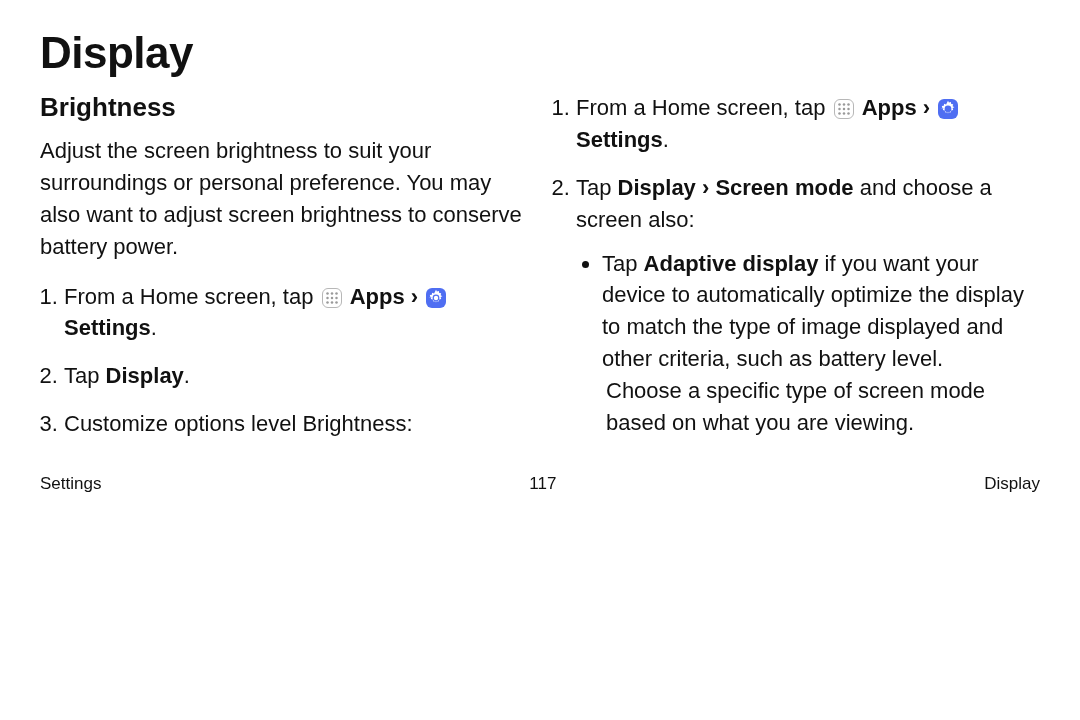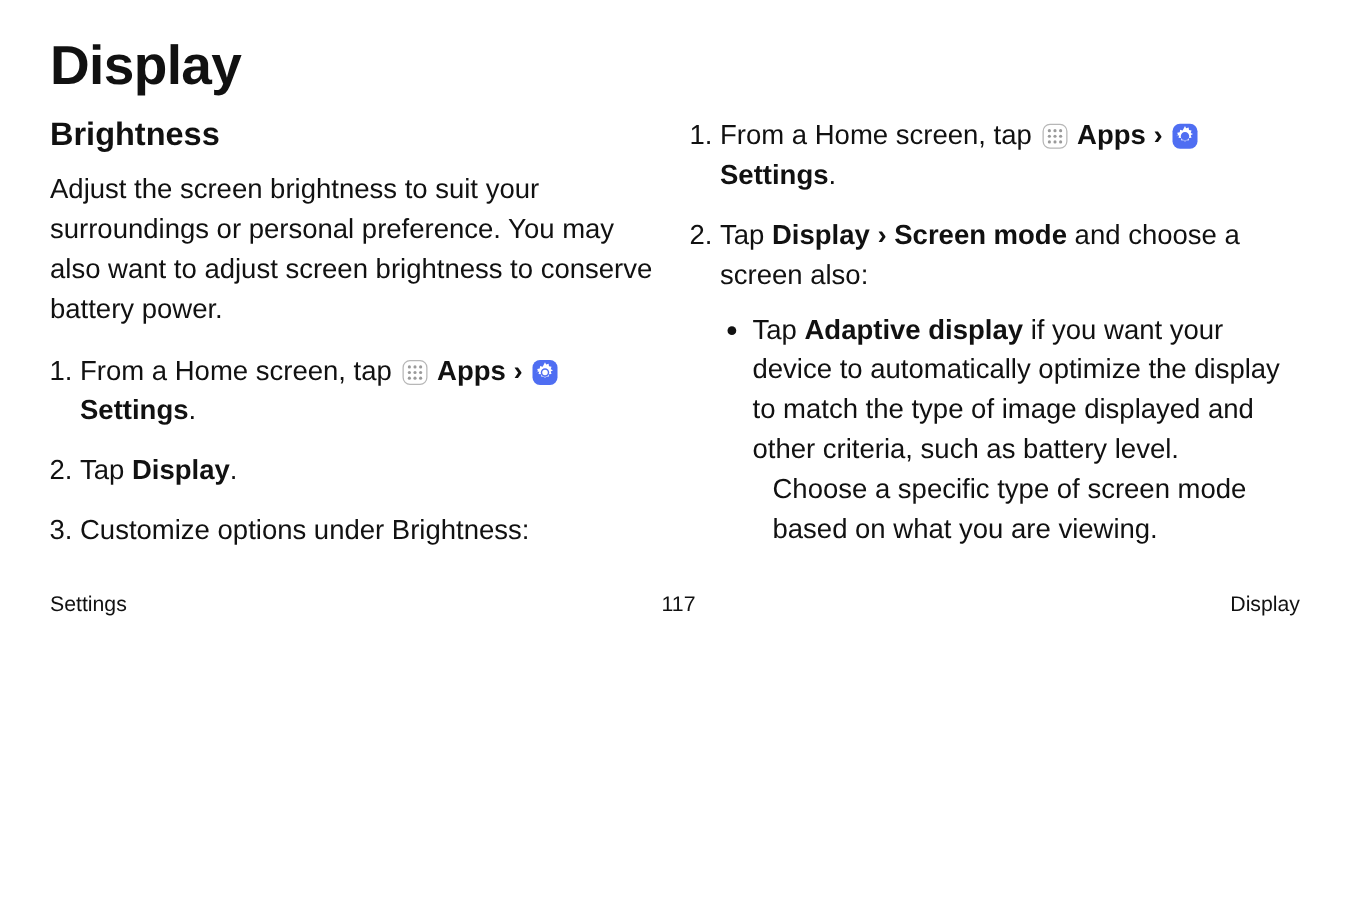--- a/index.html
+++ b/index.html
@@ -10,21 +10,21 @@
   .cols { display: flex; gap: 24px; }
   .col { flex: 1 1 0; }
   .h2 { font-size: 26px; font-weight: 800; margin-bottom: 12px; }
   .body { font-size: 22px; line-height: 1.45; }
   .desc { margin-bottom: 18px; }
   ol.steps { list-style: decimal; padding-left: 24px; }
   ol.steps > li { margin-bottom: 16px; }
   ul.bullets { list-style: disc; padding-left: 26px; margin-top: 12px; }
   ul.bullets > li { margin-bottom: 16px; }
   .or { margin: 14px 0 14px 0; }
-  .indent { margin-left: 16px; }
+  .indent { margin-left: 4px; }
   b { font-weight: 800; }
   .footer { position: absolute; left: 40px; right: 40px; bottom: 14px; display: flex; justify-content: space-between; font-size: 17px; }
   .icon { display: inline-block; width: 20px; height: 20px; vertical-align: -4px; margin: 0 2px; }
   .icon.apps { border: 1px solid #b7b7b7; border-radius: 6px; position: relative; background: #fff; }
   .icon.apps svg { position: absolute; inset: 0; }
   .icon.settings { background: #4f6ef2; border-radius: 6px; position: relative; }
   .icon.settings svg { position: absolute; inset: 0; }
   .chev { font-weight: 800; }
 </style>
 </head>
@@ -63,21 +63,21 @@
                     <path d="M10 3.2a6.8 6.8 0 0 1 6.8 6.8 6.8 6.8 0 0 1-6.8 6.8A6.8 6.8 0 0 1 3.2 10 6.8 6.8 0 0 1 10 3.2zm0 2.3A4.5 4.5 0 0 0 5.5 10 4.5 4.5 0 0 0 10 14.5 4.5 4.5 0 0 0 14.5 10 4.5 4.5 0 0 0 10 5.5z" opacity="0"></path>
                     <path d="M10 1.8l.9 1.8 2-.6 .3 2 2 .3-.6 2 1.8.9-1.8.9.6 2-2 .3-.3 2-2-.6-.9 1.8-.9-1.8-2 .6-.3-2-2-.3.6-2L2.6 10l1.8-.9-.6-2 2-.3.3-2 2 .6z M10 6.6A3.4 3.4 0 1 0 10 13.4 3.4 3.4 0 1 0 10 6.6z" fill-rule="evenodd"></path>
                   </g>
                 </svg></span>
             <b>Settings</b><span>.</span>
           </li>
           <li>
             <span>Tap </span><b>Display</b><span>.</span>
           </li>
           <li>
-            <span>Customize options under Brightness:</span>
+            <span>Customize options level Brightness:</span>
           </li>
         </ol>
       </div>
     </div>
 
     <div class="col">
       <div class="body">
         <ol class="steps">
           <li>
             <span>From a Home screen, tap </span><span class="icon apps"><svg viewBox="0 0 20 20">

